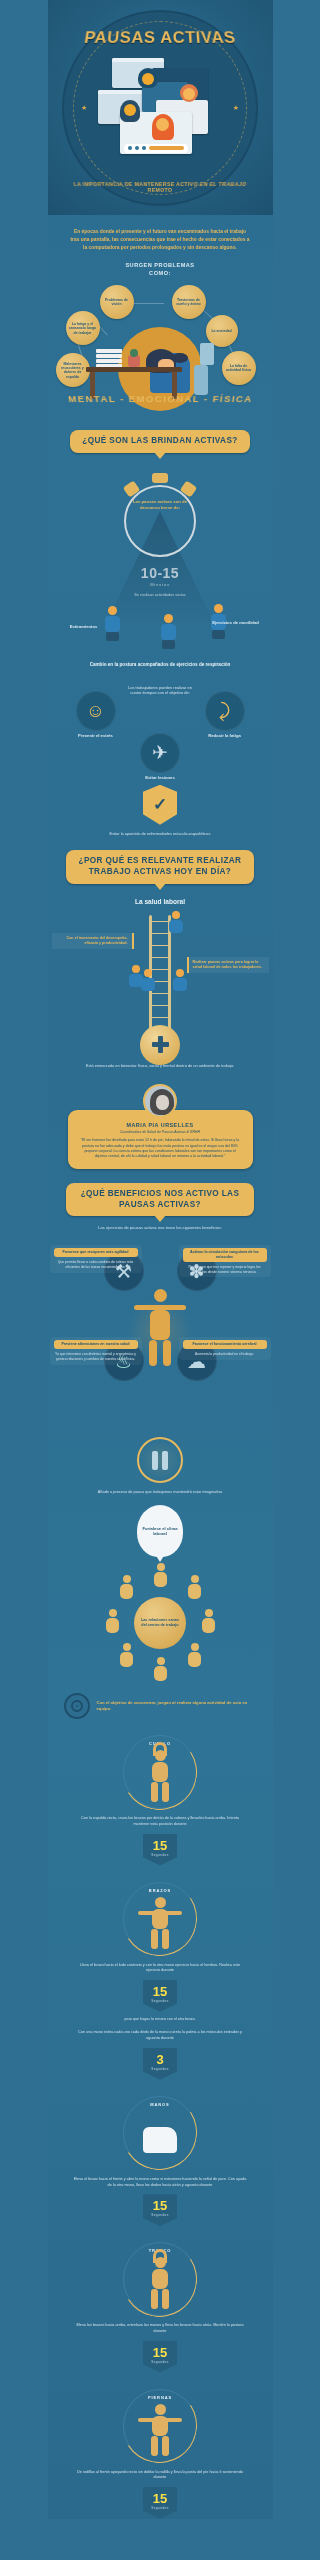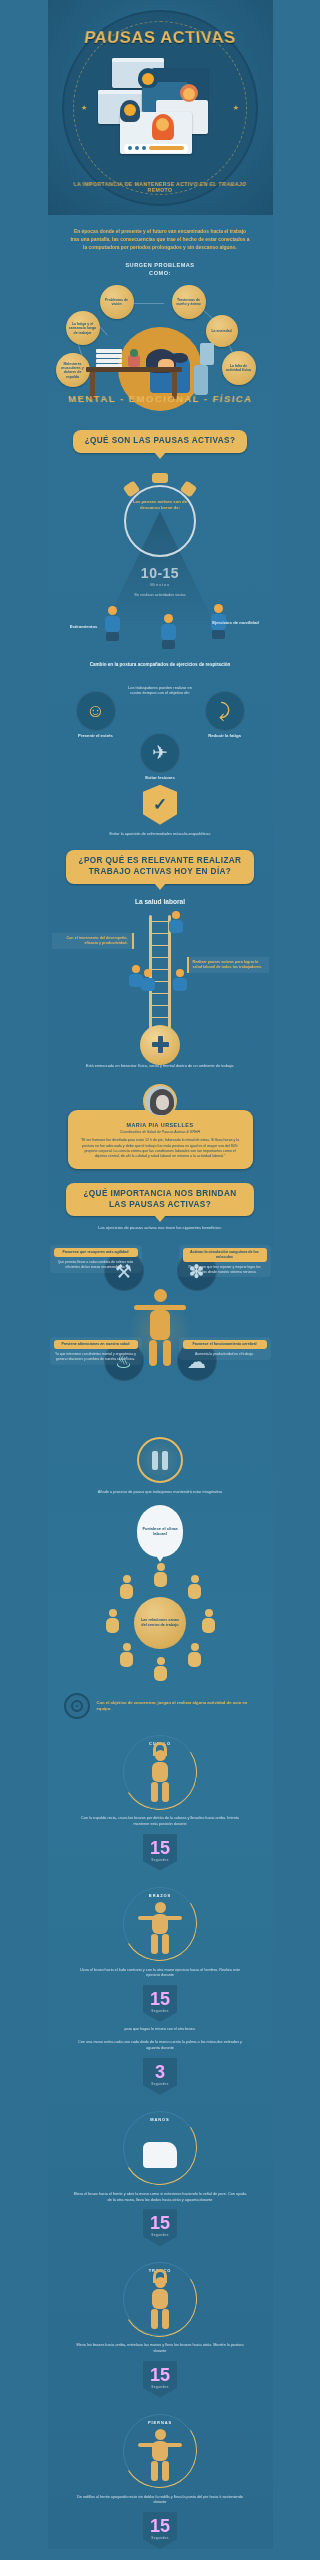--- a/index.html
+++ b/index.html
@@ -309,21 +309,21 @@
   .f-legs{width:18px;height:20px;margin:0 auto;display:flex;justify-content:space-between;}
   .f-leg{width:7px;height:20px;background:#e0b063;border-radius:3px;}
   .f-armsup{position:absolute;left:50%;margin-left:-7px;top:-8px;width:14px;height:14px;border:3px solid #e0b063;border-radius:50% 50% 0 0;border-bottom:none;}
   .f-armsside{position:absolute;left:-2px;top:14px;width:44px;height:4px;background:#e0b063;border-radius:3px;}
   .ex-desc{text-align:center;color:#cfe0ea;font-size:3.8px;line-height:1.5;margin-top:7px;padding:0 26px;}
   .ex-banner{
     width:34px;margin:6px auto 0;background:#27607f;
     clip-path:polygon(0 0,100% 0,100% 74%,50% 100%,0 74%);
     padding:5px 0 9px;text-align:center;
   }
-  .ex-banner .n{color:#f0abfc;font-size:18px;font-weight:bold;line-height:1;}
+  .ex-banner .n{color:#fde047;font-size:13px;font-weight:bold;line-height:1;}
   .ex-banner .u{color:#b9d2df;font-size:3.2px;margin-top:1px;letter-spacing:.4px;}
   .ex-extra{text-align:center;color:#cfe0ea;font-size:3.7px;line-height:1.5;margin-top:5px;padding:0 30px;}
 </style>
 </head>
 <body>
 
 <div class="page">
 
   <div class="hero">
     <div class="badge-ring">
@@ -397,21 +397,21 @@
       <div class="monitor"></div>
       <div class="desk-top"></div>
       <div class="desk-leg" style="left:14px;"></div>
       <div class="desk-leg" style="left:96px;"></div>
     </div>
   </div>
 
   <div class="mental-arc">MENTAL - EMOCIONAL - FÍSICA</div>
 
   <div class="pill-wrap">
-    <div class="pill">¿QUÉ SON LAS PAUSAS ACTIVAS?</div>
+    <div class="pill">¿QUÉ SON LAS BRINDAN ACTIVAS?</div>
   </div>
 
   <div class="sec" style="position:relative;">
     <div class="triangle-bg" style="top:40px;"></div>
 
     <div class="stopwatch">
       <div class="sw-crown"></div>
       <div class="sw-ear l"></div>
       <div class="sw-ear r"></div>
       <div class="sw-ring"></div>
@@ -516,21 +516,21 @@
         <div class="q-face"></div>
     </div>
     <div class="quote-card">
       <div class="q-name">MARIA PIA URSELLES</div>
       <div class="q-role">Coordinadora de Salud de Pausas Activas &amp; RRHH</div>
       <div class="q-text">"El ser humano fue diseñado para estar 12 h de pie, laborando la mitad de estas. Si lleva horas y la postura no fue adecuada y debe que el trabajo fue mala postura es igual es el mayor uso del 80% propone corporal. La ciencia estima que las condiciones laborales son tan importantes como el objetivo central, de ahí la calidad y salud laboral en entorno a la actividad laboral."</div>
     </div>
   </div>
 
   <div class="pill-wrap">
-    <div class="pill">¿QUÉ IMPORTANCIA NOS BRINDAN LAS PAUSAS ACTIVAS?</div>
+    <div class="pill">¿QUÉ BENEFICIOS NOS ACTIVO LAS PAUSAS ACTIVAS?</div>
   </div>
 
   <div class="ben-lead">Los ejercicios de pausas activas nos traen los siguientes beneficios:</div>
 
   <div class="ben-grid">
     <div class="ben-figure">
       <div class="bf-glow"></div>
       <div class="bf-head"></div>
       <div class="bf-arms"></div>
       <div class="bf-torso"></div>

